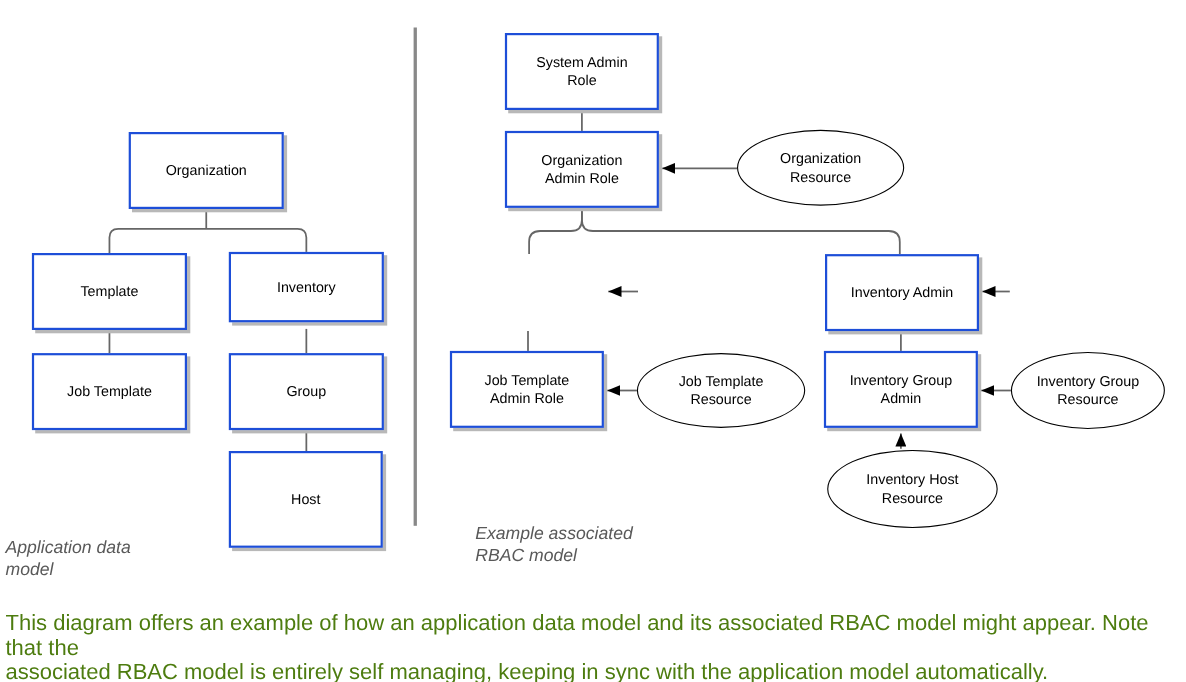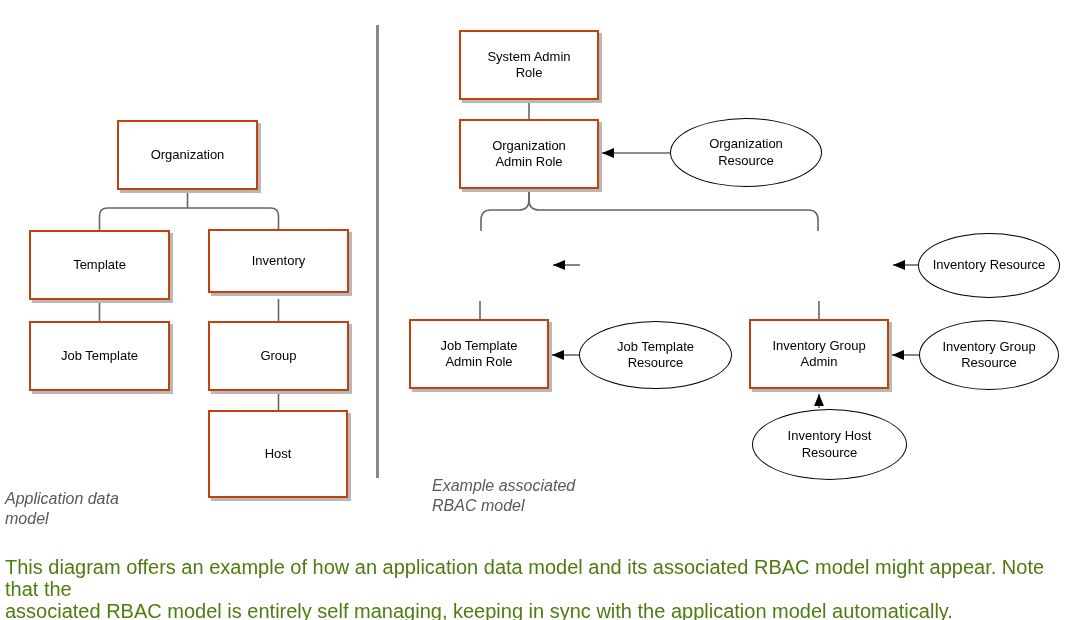--- a/index.html
+++ b/index.html
@@ -18,21 +18,21 @@
   svg.connectors {
     position: absolute;
     left: 0; top: 0;
     width: 1078px; height: 620px;
     z-index: 1;
   }
   .rect-node {
     position: absolute;
     box-sizing: border-box;
     background: #ffffff;
-    border: 2px solid #c2410c;
+    border: 2px solid #1d4ed8;
     box-shadow: 3px 3px 0 0 #b8b8b8;
     display: flex;
     align-items: center;
     justify-content: center;
     text-align: center;
     font-size: 13px;
     line-height: 1.25;
     color: #000000;
     white-space: pre-line;
     z-index: 2;
@@ -134,32 +134,32 @@
   <div class="caption" style="left:5px; top:489px;">Application data
 model</div>
 
   <div class="rect-node" style="left:459px; top:30px; width:140px; height:70px">System Admin
 Role</div>
 
   <div class="rect-node" style="left:459px; top:119px; width:140px; height:70px">Organization
 Admin Role</div>
 
 
+  <div class="rect-node" style="left:750px; top:231px; width:140px; height:70px">Inventory Admin</div>
 
   <div class="rect-node" style="left:409px; top:319px; width:140px; height:70px">Job Template
 Admin Role</div>
 
   <div class="rect-node" style="left:749px; top:319px; width:140px; height:70px">Inventory Group
 Admin</div>
 
   <div class="ellipse-node" style="left:670px; top:118px; width:152px; height:69px">Organization
 Resource</div>
 
 
-  <div class="ellipse-node" style="left:918px; top:233px; width:142px; height:65px">Inventory Resource</div>
 
   <div class="ellipse-node" style="left:579px; top:321px; width:153px; height:68px">Job Template
 Resource</div>
 
   <div class="ellipse-node" style="left:919px; top:320px; width:140px; height:70px">Inventory Group
 Resource</div>
 
   <div class="ellipse-node" style="left:752px; top:409px; width:155px; height:71px">Inventory Host
 Resource</div>
 

